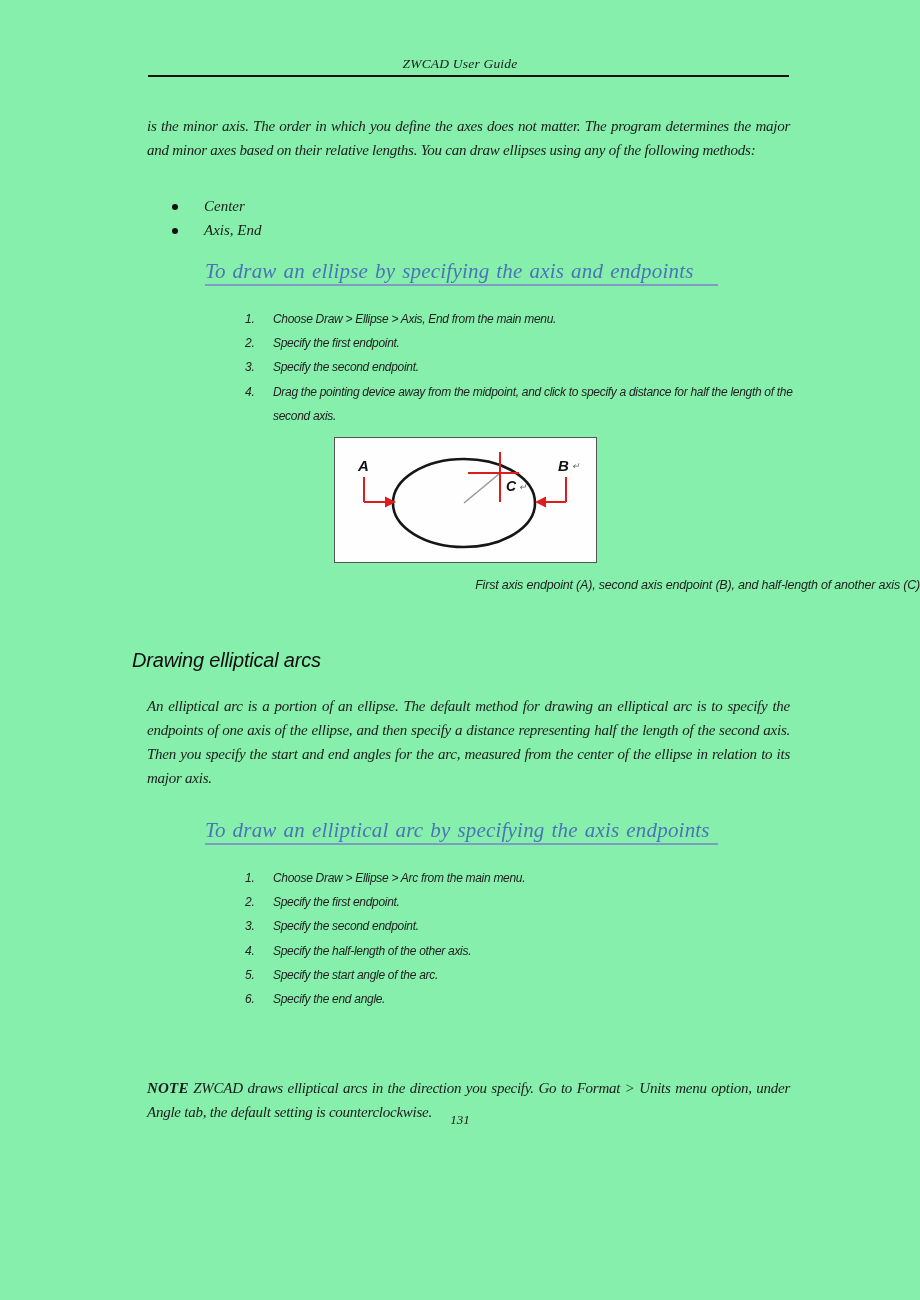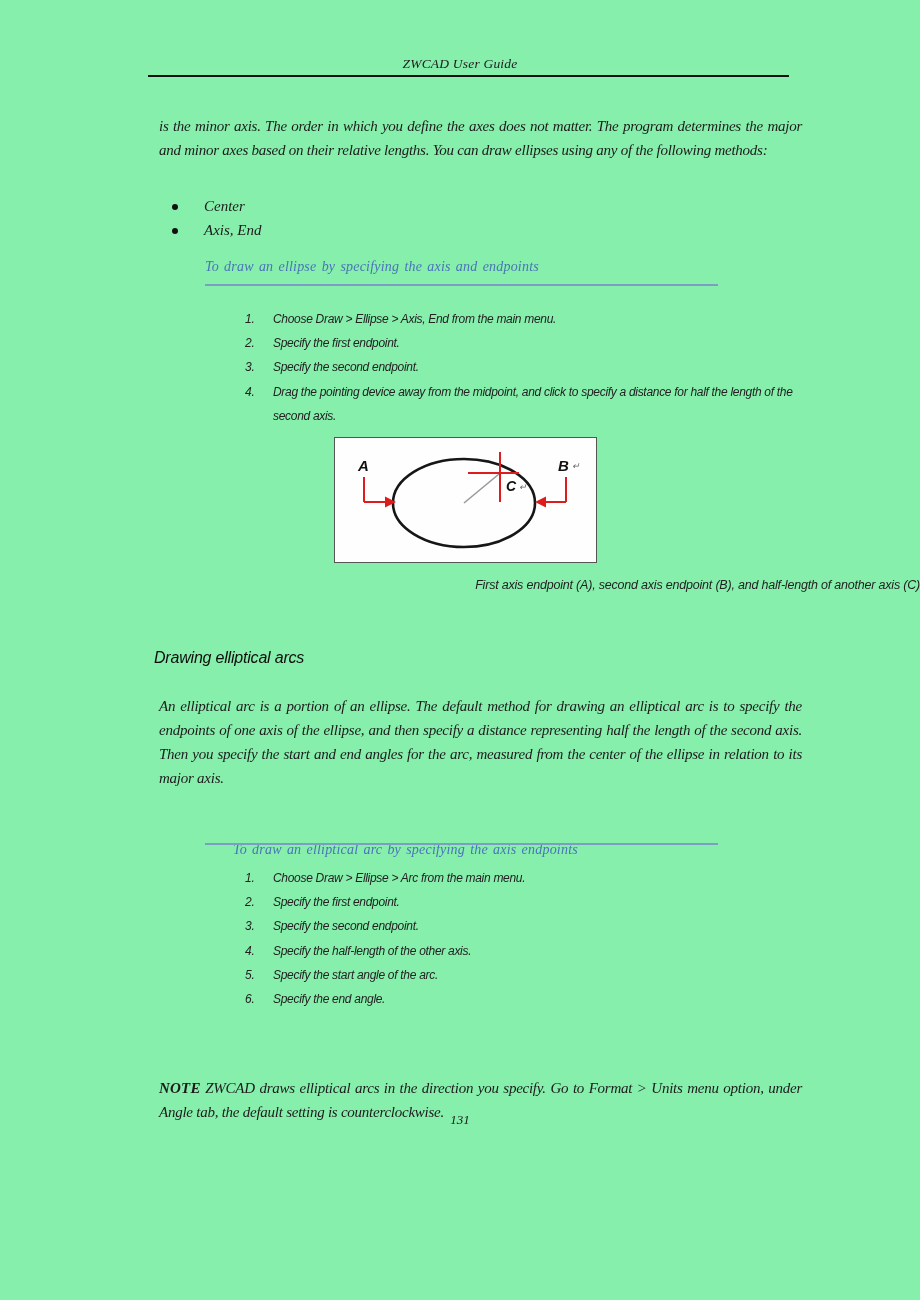--- a/index.html
+++ b/index.html
@@ -34,21 +34,20 @@
     top: 75px; left: 148px; width: 641px; height: 2px;
     background: #111111;
   }
   .para {
     position: absolute;
     left: 147px; width: 643px;
     font-size: 15px;
     line-height: 24px;
     letter-spacing: -0.25px;
     text-align: justify;
-    margin-left: 12px;
   }
   .para-intro { top: 114px; }
   .para-arcs  { top: 694px; }
   .para-note  { top: 1076px; }
   .para-note b { letter-spacing: 0.2px; }
   .bullet-list {
     position: absolute;
     left: 172px; top: 194px;
     list-style: none;
     font-size: 15px;
@@ -56,27 +55,27 @@
   }
   .bullet-list li { position: relative; padding-left: 32px; }
   .bullet-dot {
     position: absolute; left: 0; top: 10px;
     width: 6px; height: 6px; border-radius: 50%;
     background: #111;
   }
   .proc-heading {
     position: absolute;
     left: 205px;
-    font-size: 14px;
+    font-size: 21px;
     color: var(--accent-blue);
     letter-spacing: 0.2px;
     word-spacing: 1.5px;
   }
   .proc-heading-1 { top: 259px; }
-  .proc-heading-2 { top: 842px; margin-left: 28px; }
+  .proc-heading-2 { top: 818px; }
   .proc-rule {
     position: absolute;
     left: 205px; width: 513px; height: 2px;
     background: var(--rule-blue);
   }
   .proc-rule-1 { top: 284px; }
   .proc-rule-2 { top: 843px; }
   .step-list {
     position: absolute;
     left: 245px; width: 548px;
@@ -119,23 +118,23 @@
     position: absolute;
     top: 578px; left: 0; width: 920px;
     text-align: right;
     font-family: "Liberation Sans", sans-serif;
     font-size: 12.5px;
     letter-spacing: -0.2px;
     color: #1f1f1f;
   }
   .section-heading {
     position: absolute;
-    left: 154px; top: 649px;
-    font-family: "Liberation Sans", sans-serif;
-    font-size: 16px;
+    left: 132px; top: 649px;
+    font-family: "Liberation Sans", sans-serif;
+    font-size: 20px;
     letter-spacing: -0.2px;
     color: #0d0d0d;
   }
   .page-number {
     position: absolute;
     top: 1112px; left: 0; width: 920px;
     text-align: center;
     font-size: 13px;
   }
 </style>

